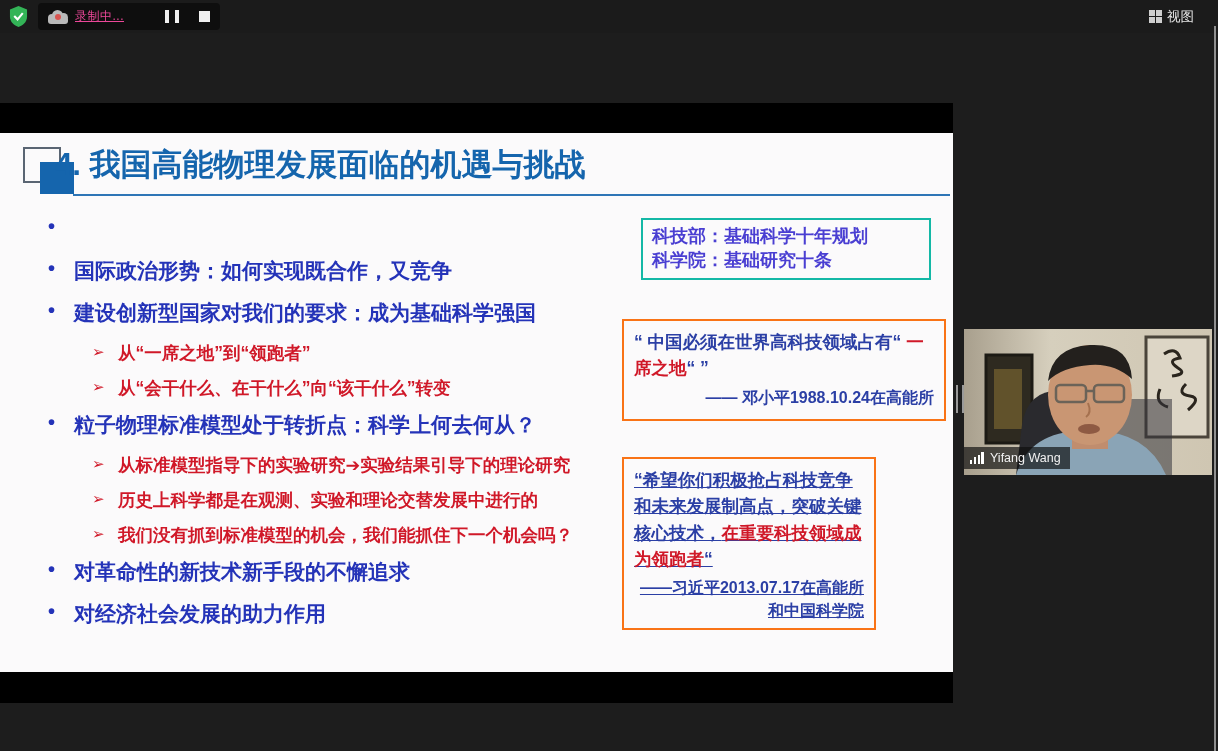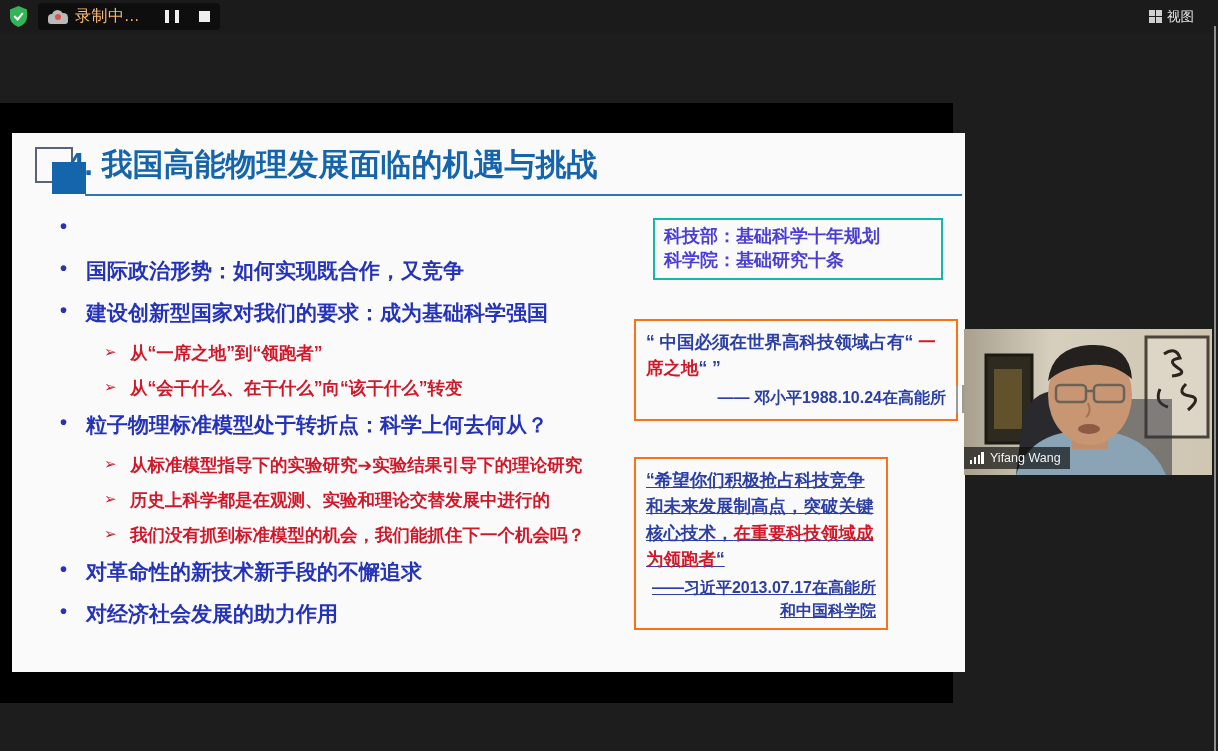--- a/index.html
+++ b/index.html
@@ -26,37 +26,37 @@
   }
   .cloud-ico { width:20px; height:14px; position:relative; margin-right:7px; }
   .cloud-ico .c1, .cloud-ico .c2, .cloud-ico .c3 {
     position:absolute; background:#b9b9b9; border-radius:50%;
   }
   .cloud-ico .c1 { width:11px; height:11px; left:4px; top:0; }
   .cloud-ico .c2 { width:8px; height:8px; left:0; top:4px; }
   .cloud-ico .c3 { width:9px; height:9px; right:0; top:3px; }
   .cloud-ico .base { position:absolute; left:0; bottom:0; width:20px; height:7px; background:#b9b9b9; border-radius:3px; }
   .cloud-ico .dot { position:absolute; left:7px; top:4px; width:6px; height:6px; background:#d9534f; border-radius:50%; z-index:2; }
-  .rec-label { color:#fdba74; font-size:16px; letter-spacing:.5px; flex:1; }
+  .rec-label { color:#ec4899; font-size:12px; letter-spacing:.5px; flex:1;text-decoration:underline; }
   .pause-btn { width:14px; height:13px; display:flex; justify-content:space-between; margin-right:20px; cursor:pointer; }
   .pause-btn i { display:block; width:4px; height:13px; background:#efefef; }
   .stop-btn { width:11px; height:11px; background:#efefef; cursor:pointer; }
   .view-btn {
     position:absolute; right:24px; top:5px; height:23px;
     display:flex; align-items:center; color:#e5e5e5; font-size:13.5px; cursor:pointer;
   }
   .grid-ico { width:13px; height:13px; margin-right:5px; display:grid; grid-template-columns:6px 6px; grid-gap:1px; }
   .grid-ico i { display:block; width:6px; height:6px; background:#cfcfcf; }
 
   .win-edge { position:absolute; right:2px; top:26px; width:2px; height:725px; background:#8f8f8f; }
 
   
   .stage { position:absolute; left:0; top:103px; width:953px; height:600px; background:#000; }
   .slide {
-    position:absolute; left:12px; top:30px; width:953px; height:539px;
+    position:absolute; left:0; top:30px; width:953px; height:539px;
     background:#fbfafb; overflow:hidden;
   }
 
   .title-row { position:absolute; left:23px; top:14px; }
   .sq-outline { position:absolute; left:0; top:0; width:38px; height:36px; border:2px solid #5a6573; background:transparent; }
   .sq-fill { position:absolute; left:17px; top:15px; width:34px; height:32px; background:#1565ad; }
   .page-title {
     position:absolute; left:55px; top:11px; width:760px;
     color:#1565ad; font-size:31px; font-weight:bold; white-space:nowrap;
   }

